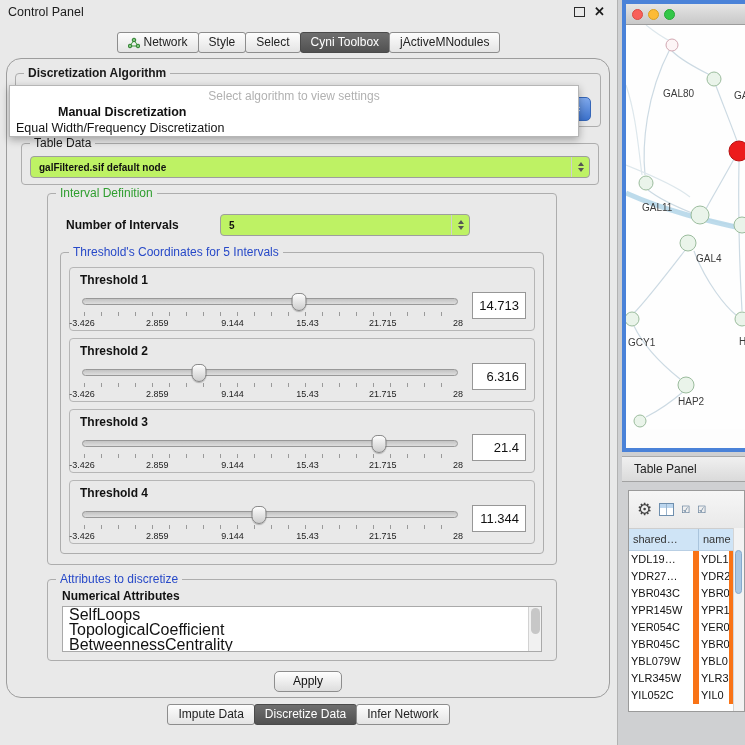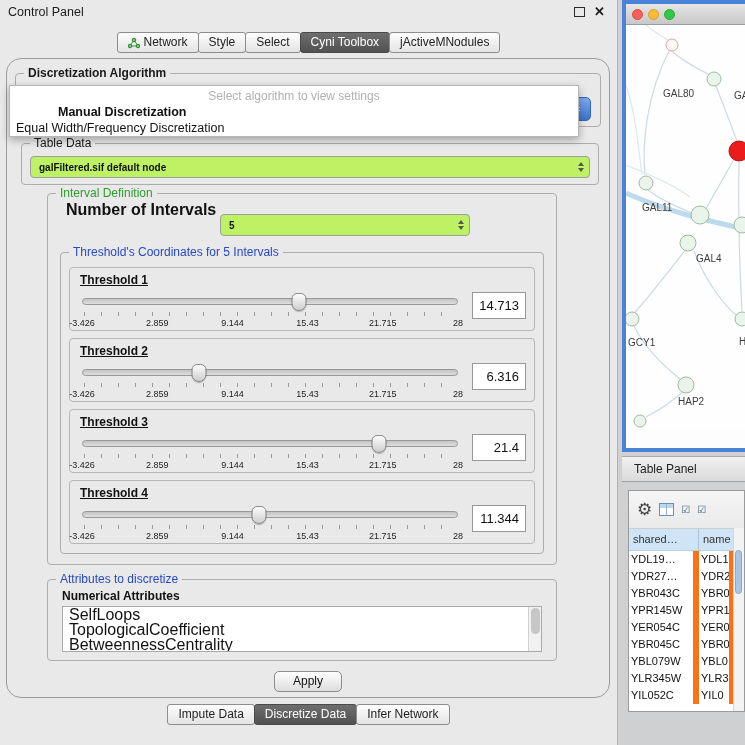--- a/index.html
+++ b/index.html
@@ -46,26 +46,26 @@
   .combo{position:absolute;background:#bef264;border:1px solid #9e9e9e;border-radius:4px;font-size:10px;color:#111;display:flex;align-items:center;padding-left:8px;box-sizing:border-box;font-weight:bold;}
   .combo .stepper{margin-left:auto;width:17px;align-self:stretch;border-left:1px solid #cfcfcf;display:flex;flex-direction:column;align-items:center;justify-content:center;gap:2px;}
   .stepper .tri-up{width:0;height:0;border:3px solid transparent;border-bottom:4px solid #555;}
   .stepper .tri-down{width:0;height:0;border:3px solid transparent;border-top:4px solid #555;}
 
   .tabledata-group{left:14px;top:84px;width:578px;height:42px;}
   .tabledata-combo{left:8px;right:8px;top:12px;height:22px;}
 
   
   .interval-group{left:40px;top:134px;width:510px;height:372px;}
-  .num-label{position:absolute;left:18px;top:7px;font-size:16px;font-weight:bold;color:#111;}
+  .num-label{position:absolute;left:18px;top:24px;font-size:12px;font-weight:bold;color:#111;}
   .num-combo{left:172px;top:20px;width:250px;height:22px;}
   .thresholds-group{left:12px;top:58px;width:484px;height:302px;padding-top:14px;}
 
   .threshold-box{position:relative;border:1px solid #b6b6b6;border-radius:4px;margin:0 8px 7px 8px;height:64px;padding:4px 8px;box-sizing:border-box;}
-  .t-label{font-weight:bold;font-size:12px;color:#111;margin:1px 0 2px 2px;text-decoration:underline;}
+  .t-label{font-weight:bold;font-size:12px;color:#111;margin:1px 0 2px 2px;}
   .slider-row{display:flex;align-items:flex-start;}
   .slider-wrap{position:relative;flex:1;height:38px;margin:3px 14px 0 4px;}
   .track{position:absolute;left:0;right:0;top:6px;height:5px;background:linear-gradient(#c3c3c3,#dedede);border:1px solid #989898;border-radius:4px;}
   .thumb{position:absolute;top:1px;width:13px;height:16px;transform:translateX(-50%);background:linear-gradient(#fdfdfd,#cdcdcd);border:1px solid #888;border-radius:6px 6px 8px 8px;box-shadow:0 1px 1px rgba(0,0,0,.25);}
   .ticks{position:absolute;left:2px;right:1px;top:20px;height:4px;background-image:repeating-linear-gradient(90deg,#9a9a9a 0,#9a9a9a 1px,transparent 1px,transparent 17px);}
   .scale{position:absolute;left:0;right:0;top:26px;height:11px;font-size:9px;color:#222;}
   .scale span{position:absolute;transform:translateX(-50%);white-space:nowrap;}
   .value-box{width:54px;height:27px;background:#fff;border:1px solid #979797;font-size:13px;color:#111;text-align:right;padding:5px 6px 0 0;box-sizing:border-box;margin-top:3px;}
 
   

